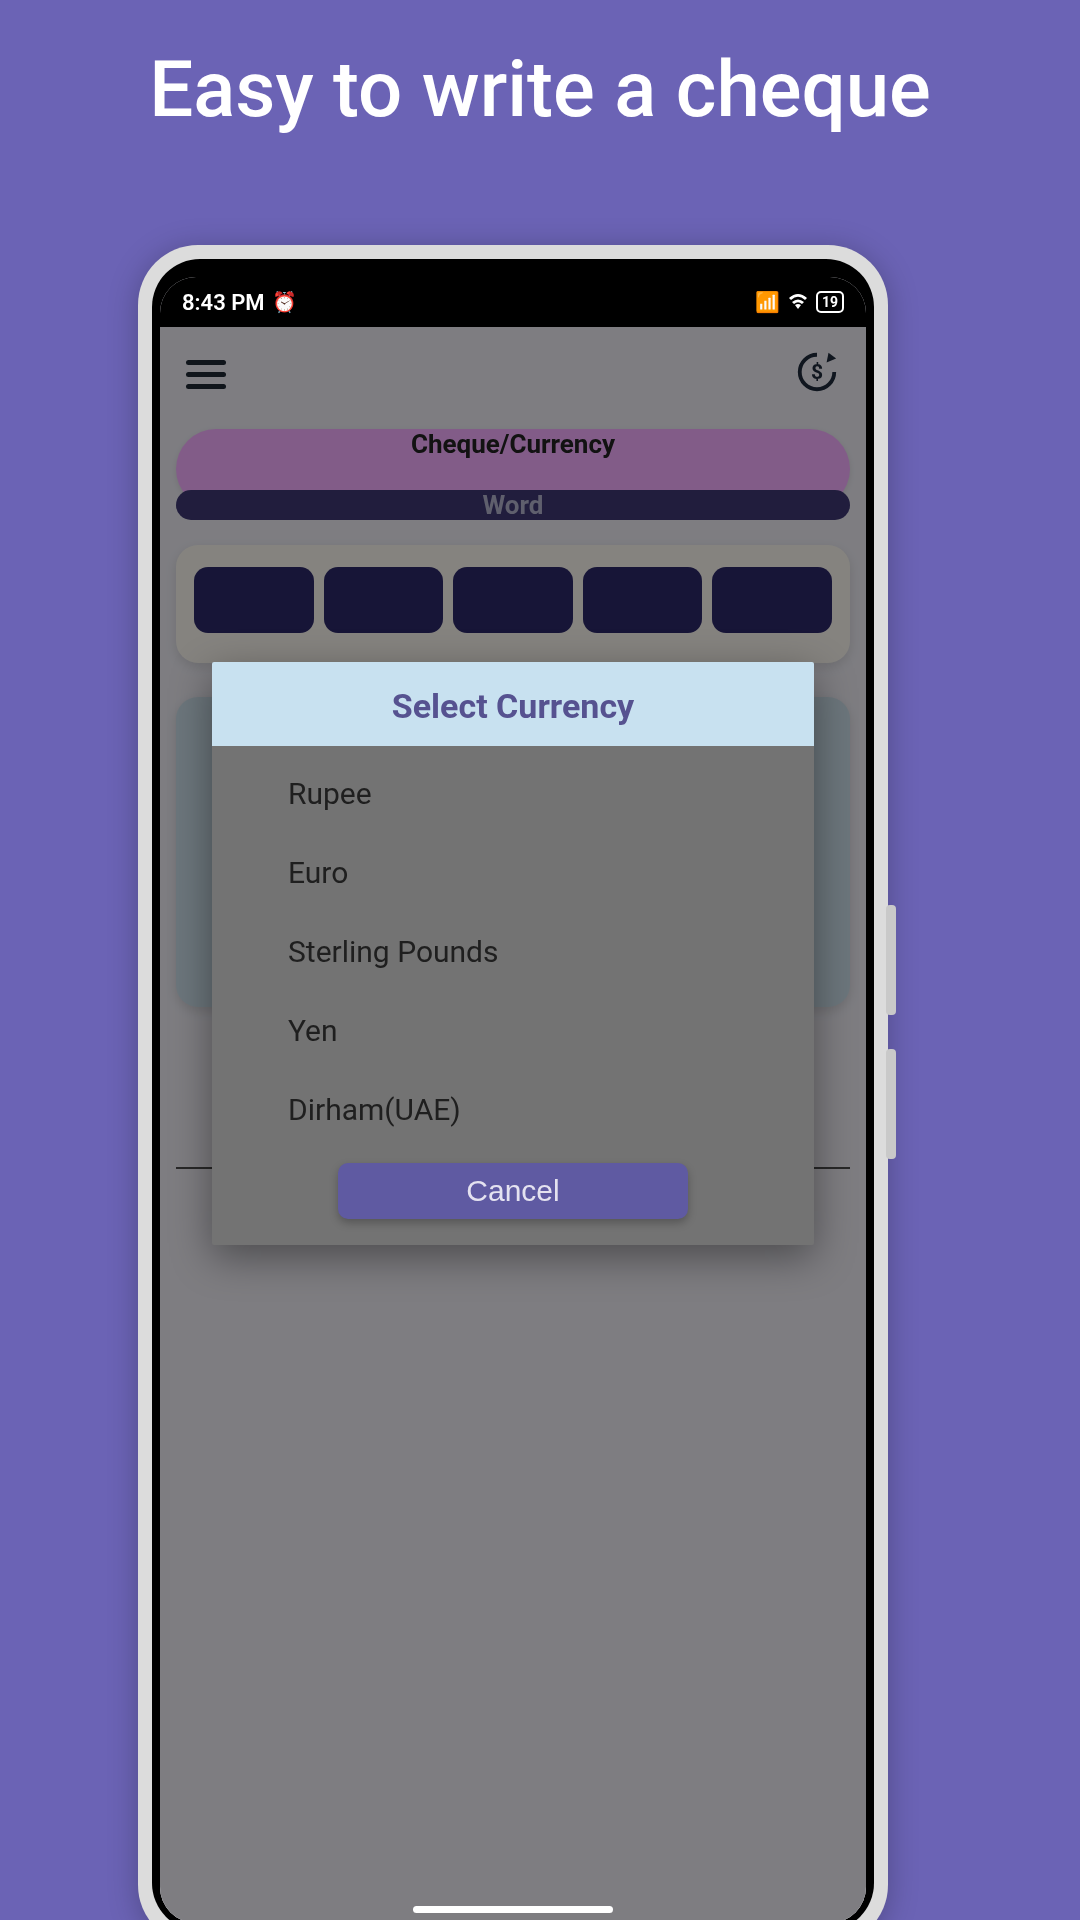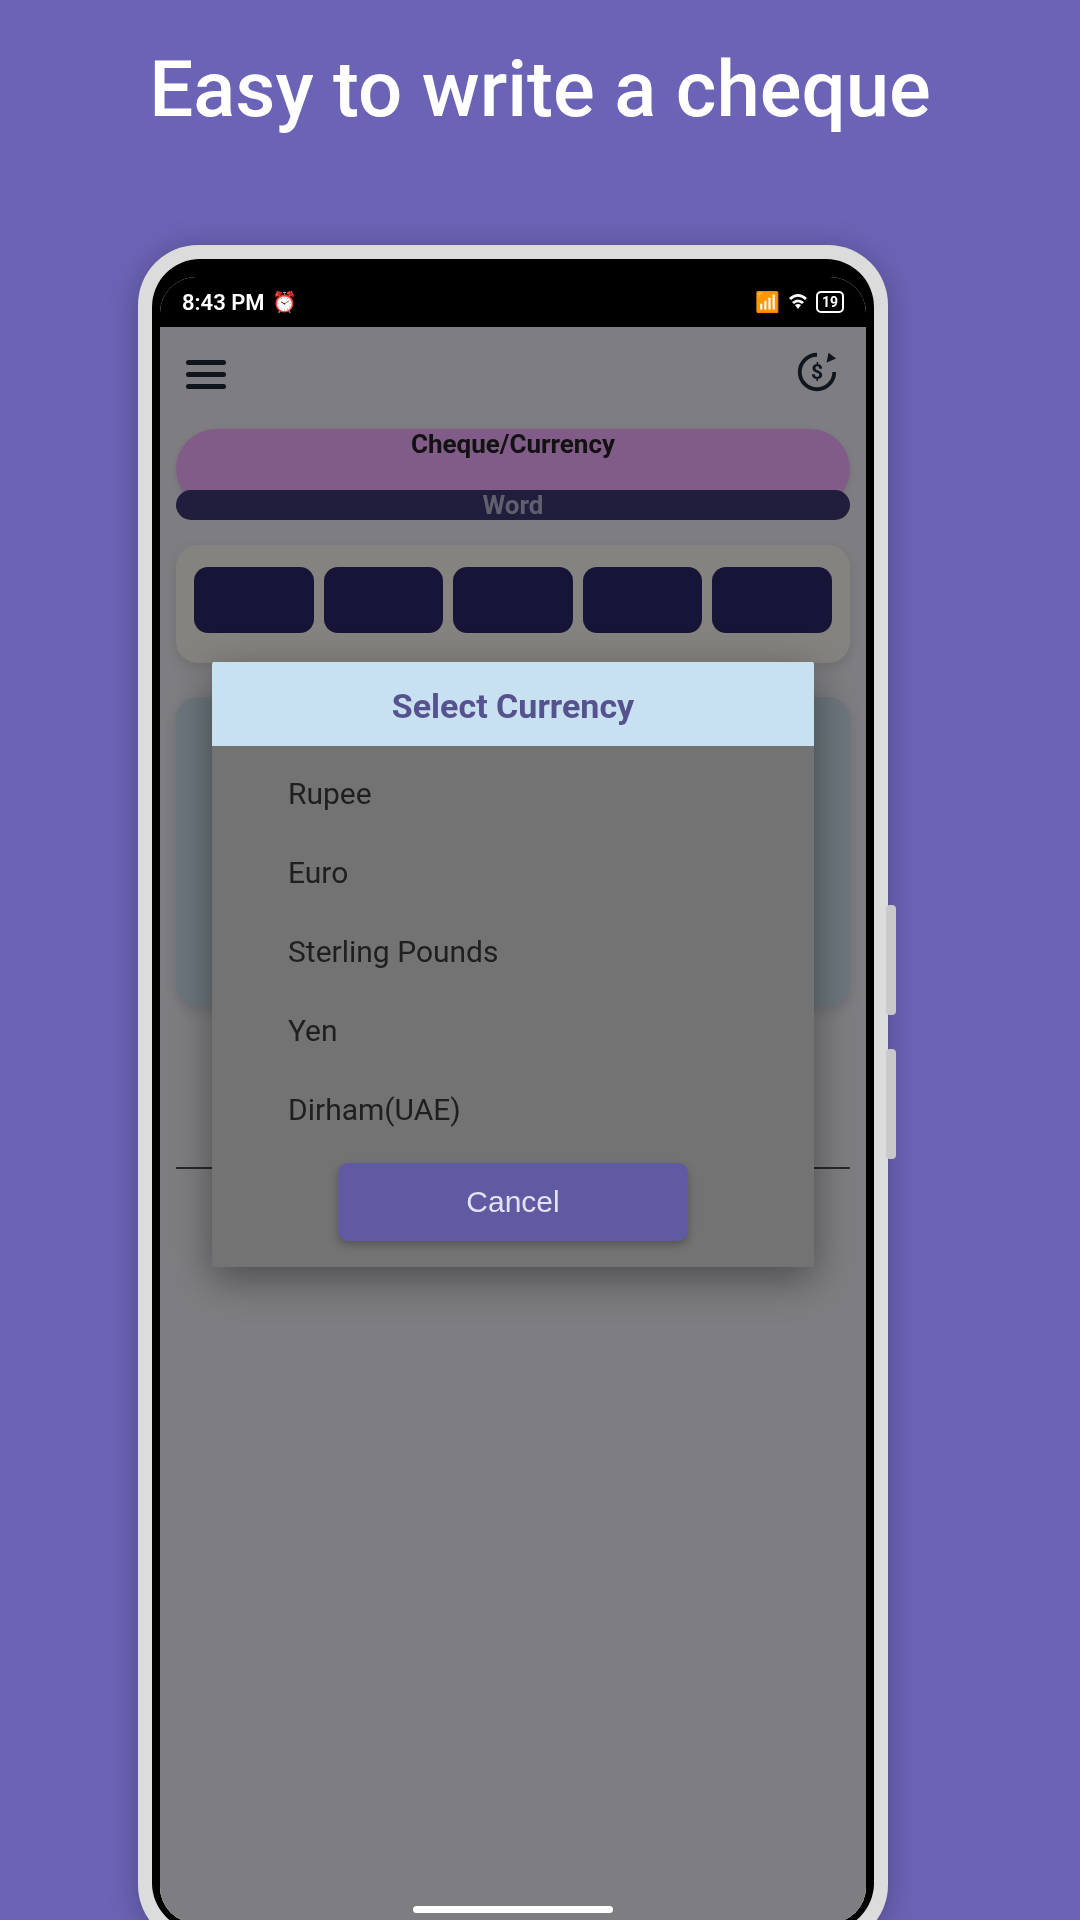--- a/index.html
+++ b/index.html
@@ -199,21 +199,21 @@
   font-size: 30px;
   color: #1f1f1f;
 }
 .dialog-footer {
   padding: 8px 0 26px 0;
   display: flex;
   justify-content: center;
 }
 .cancel-btn {
   width: 350px;
-  height: 78px;
+  height: 56px;
   background: #5f5aa2;
   color: #e4e2f0;
   border: none;
   border-radius: 10px;
   font-size: 30px;
   font-weight: 500;
   box-shadow: 0 4px 8px rgba(0,0,0,0.25);
   cursor: pointer;
 }
 .home-indicator {

